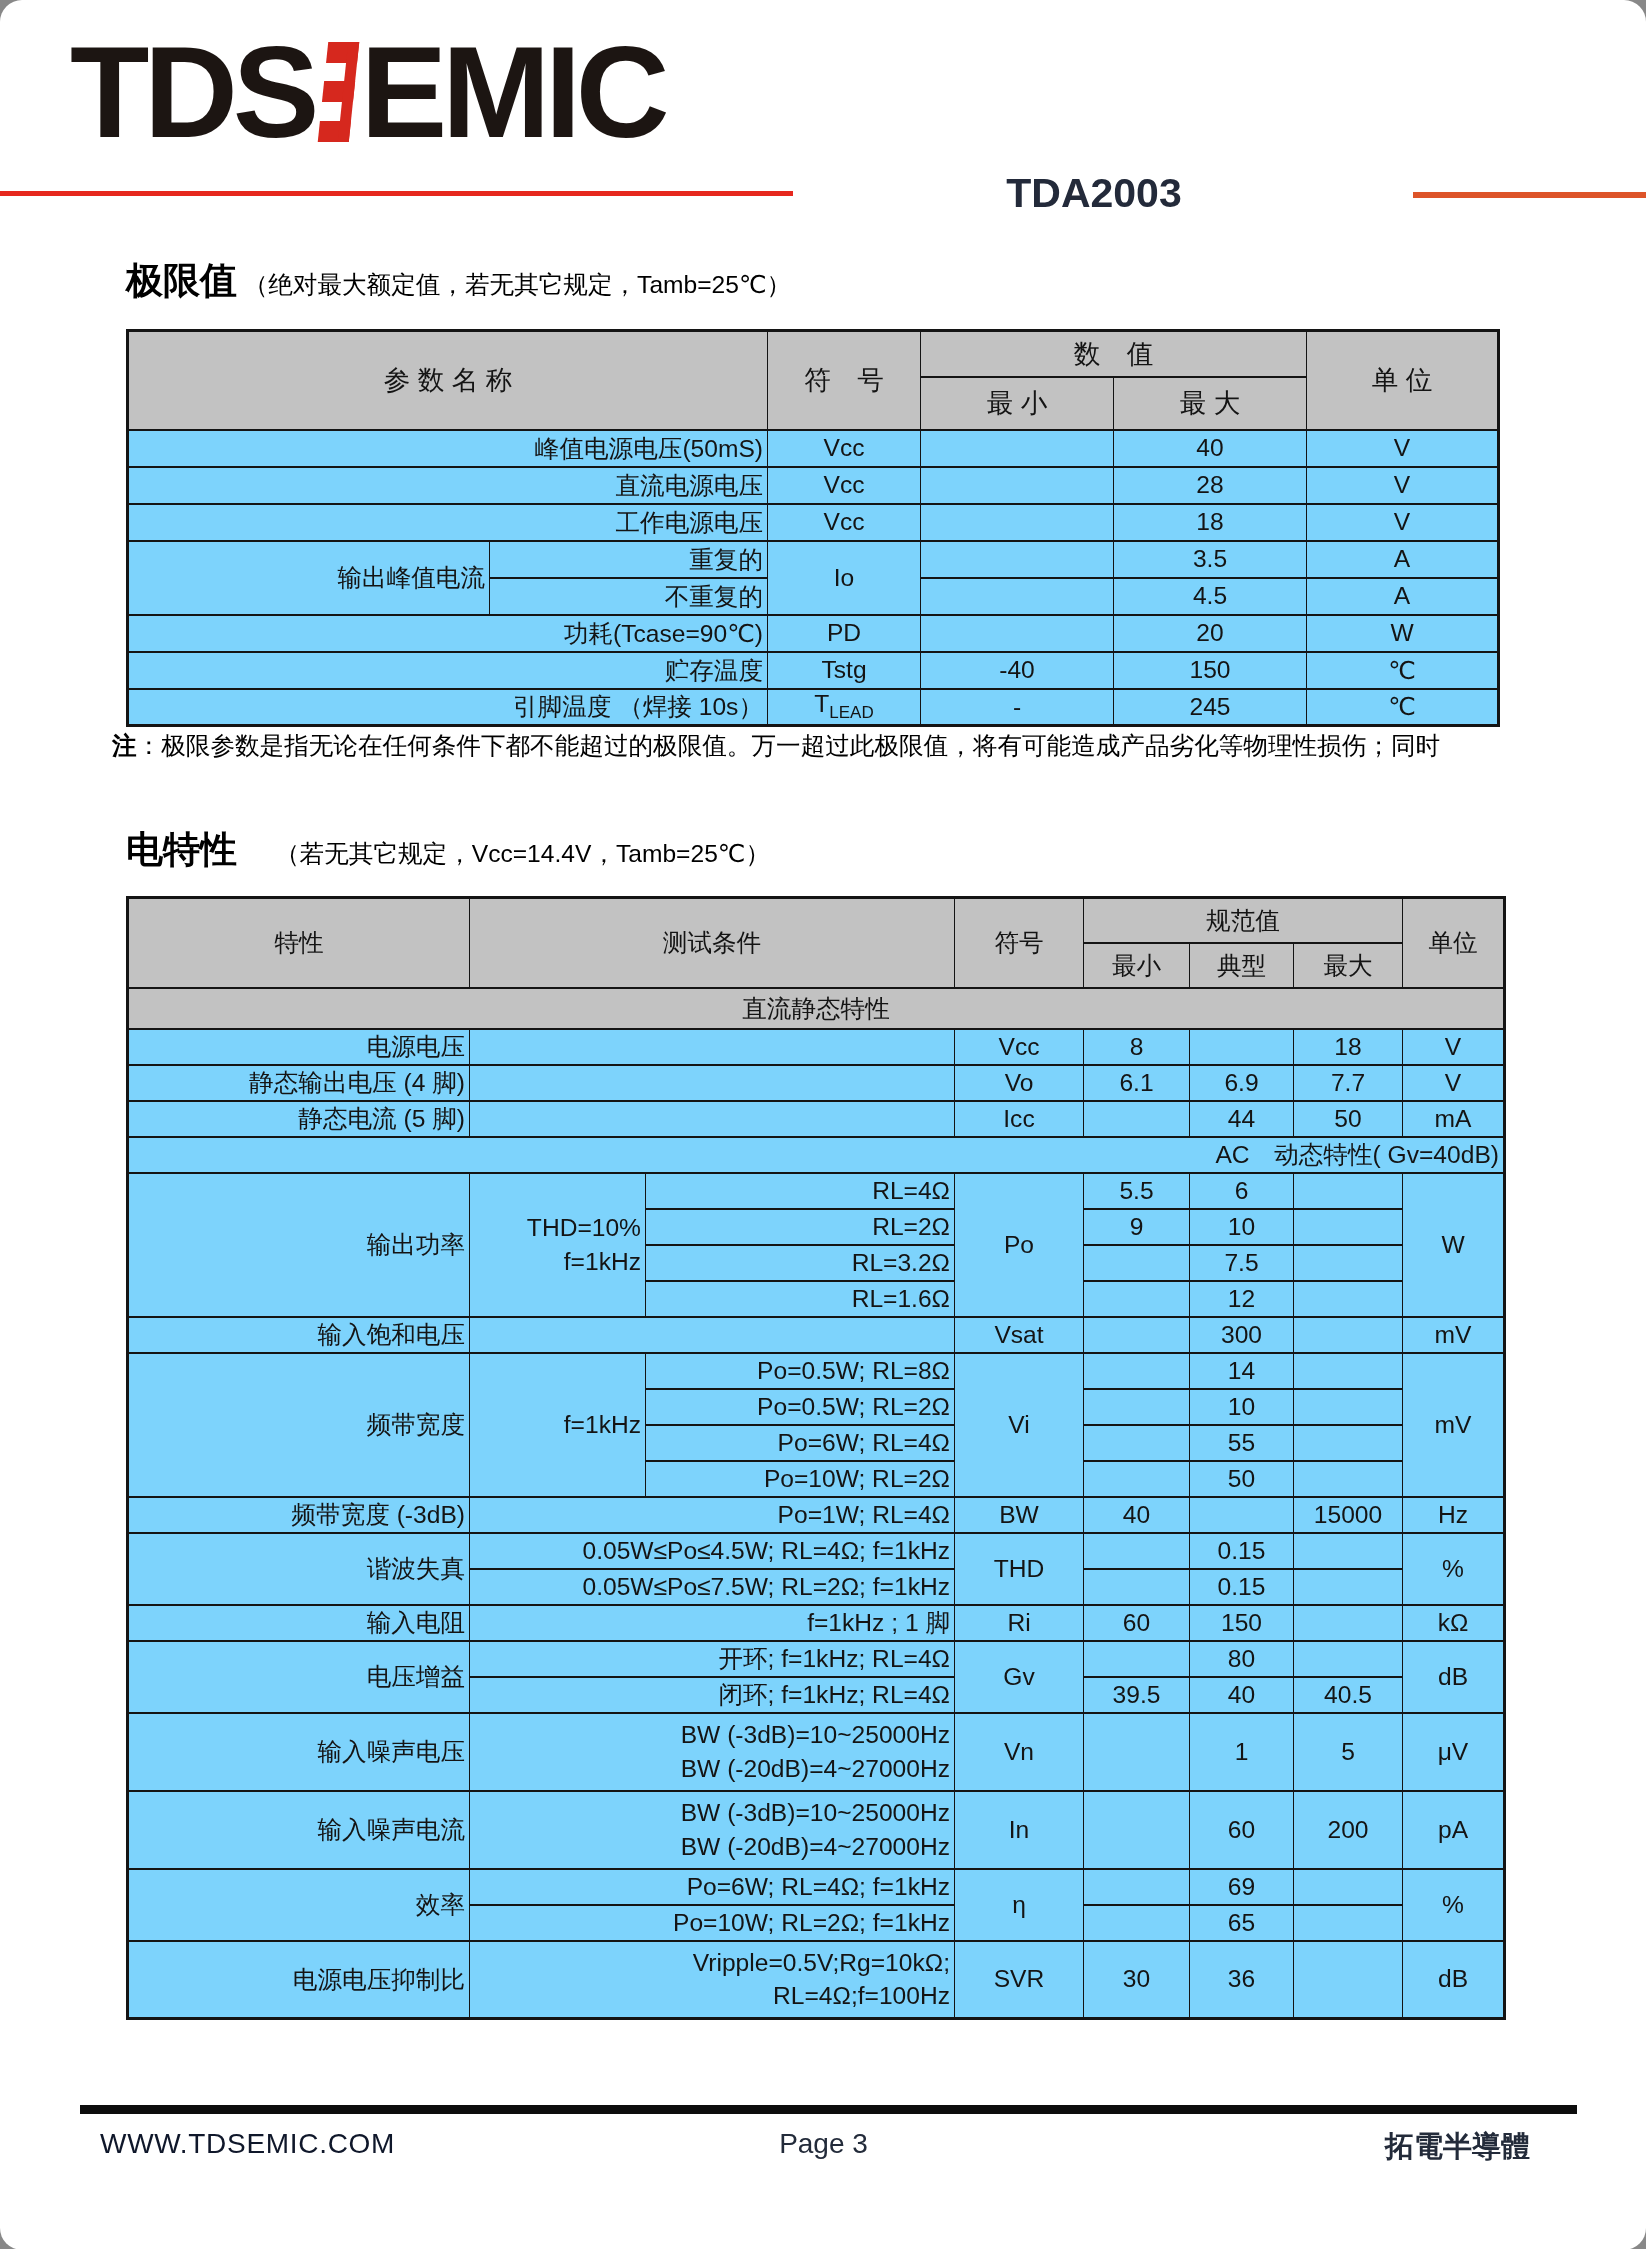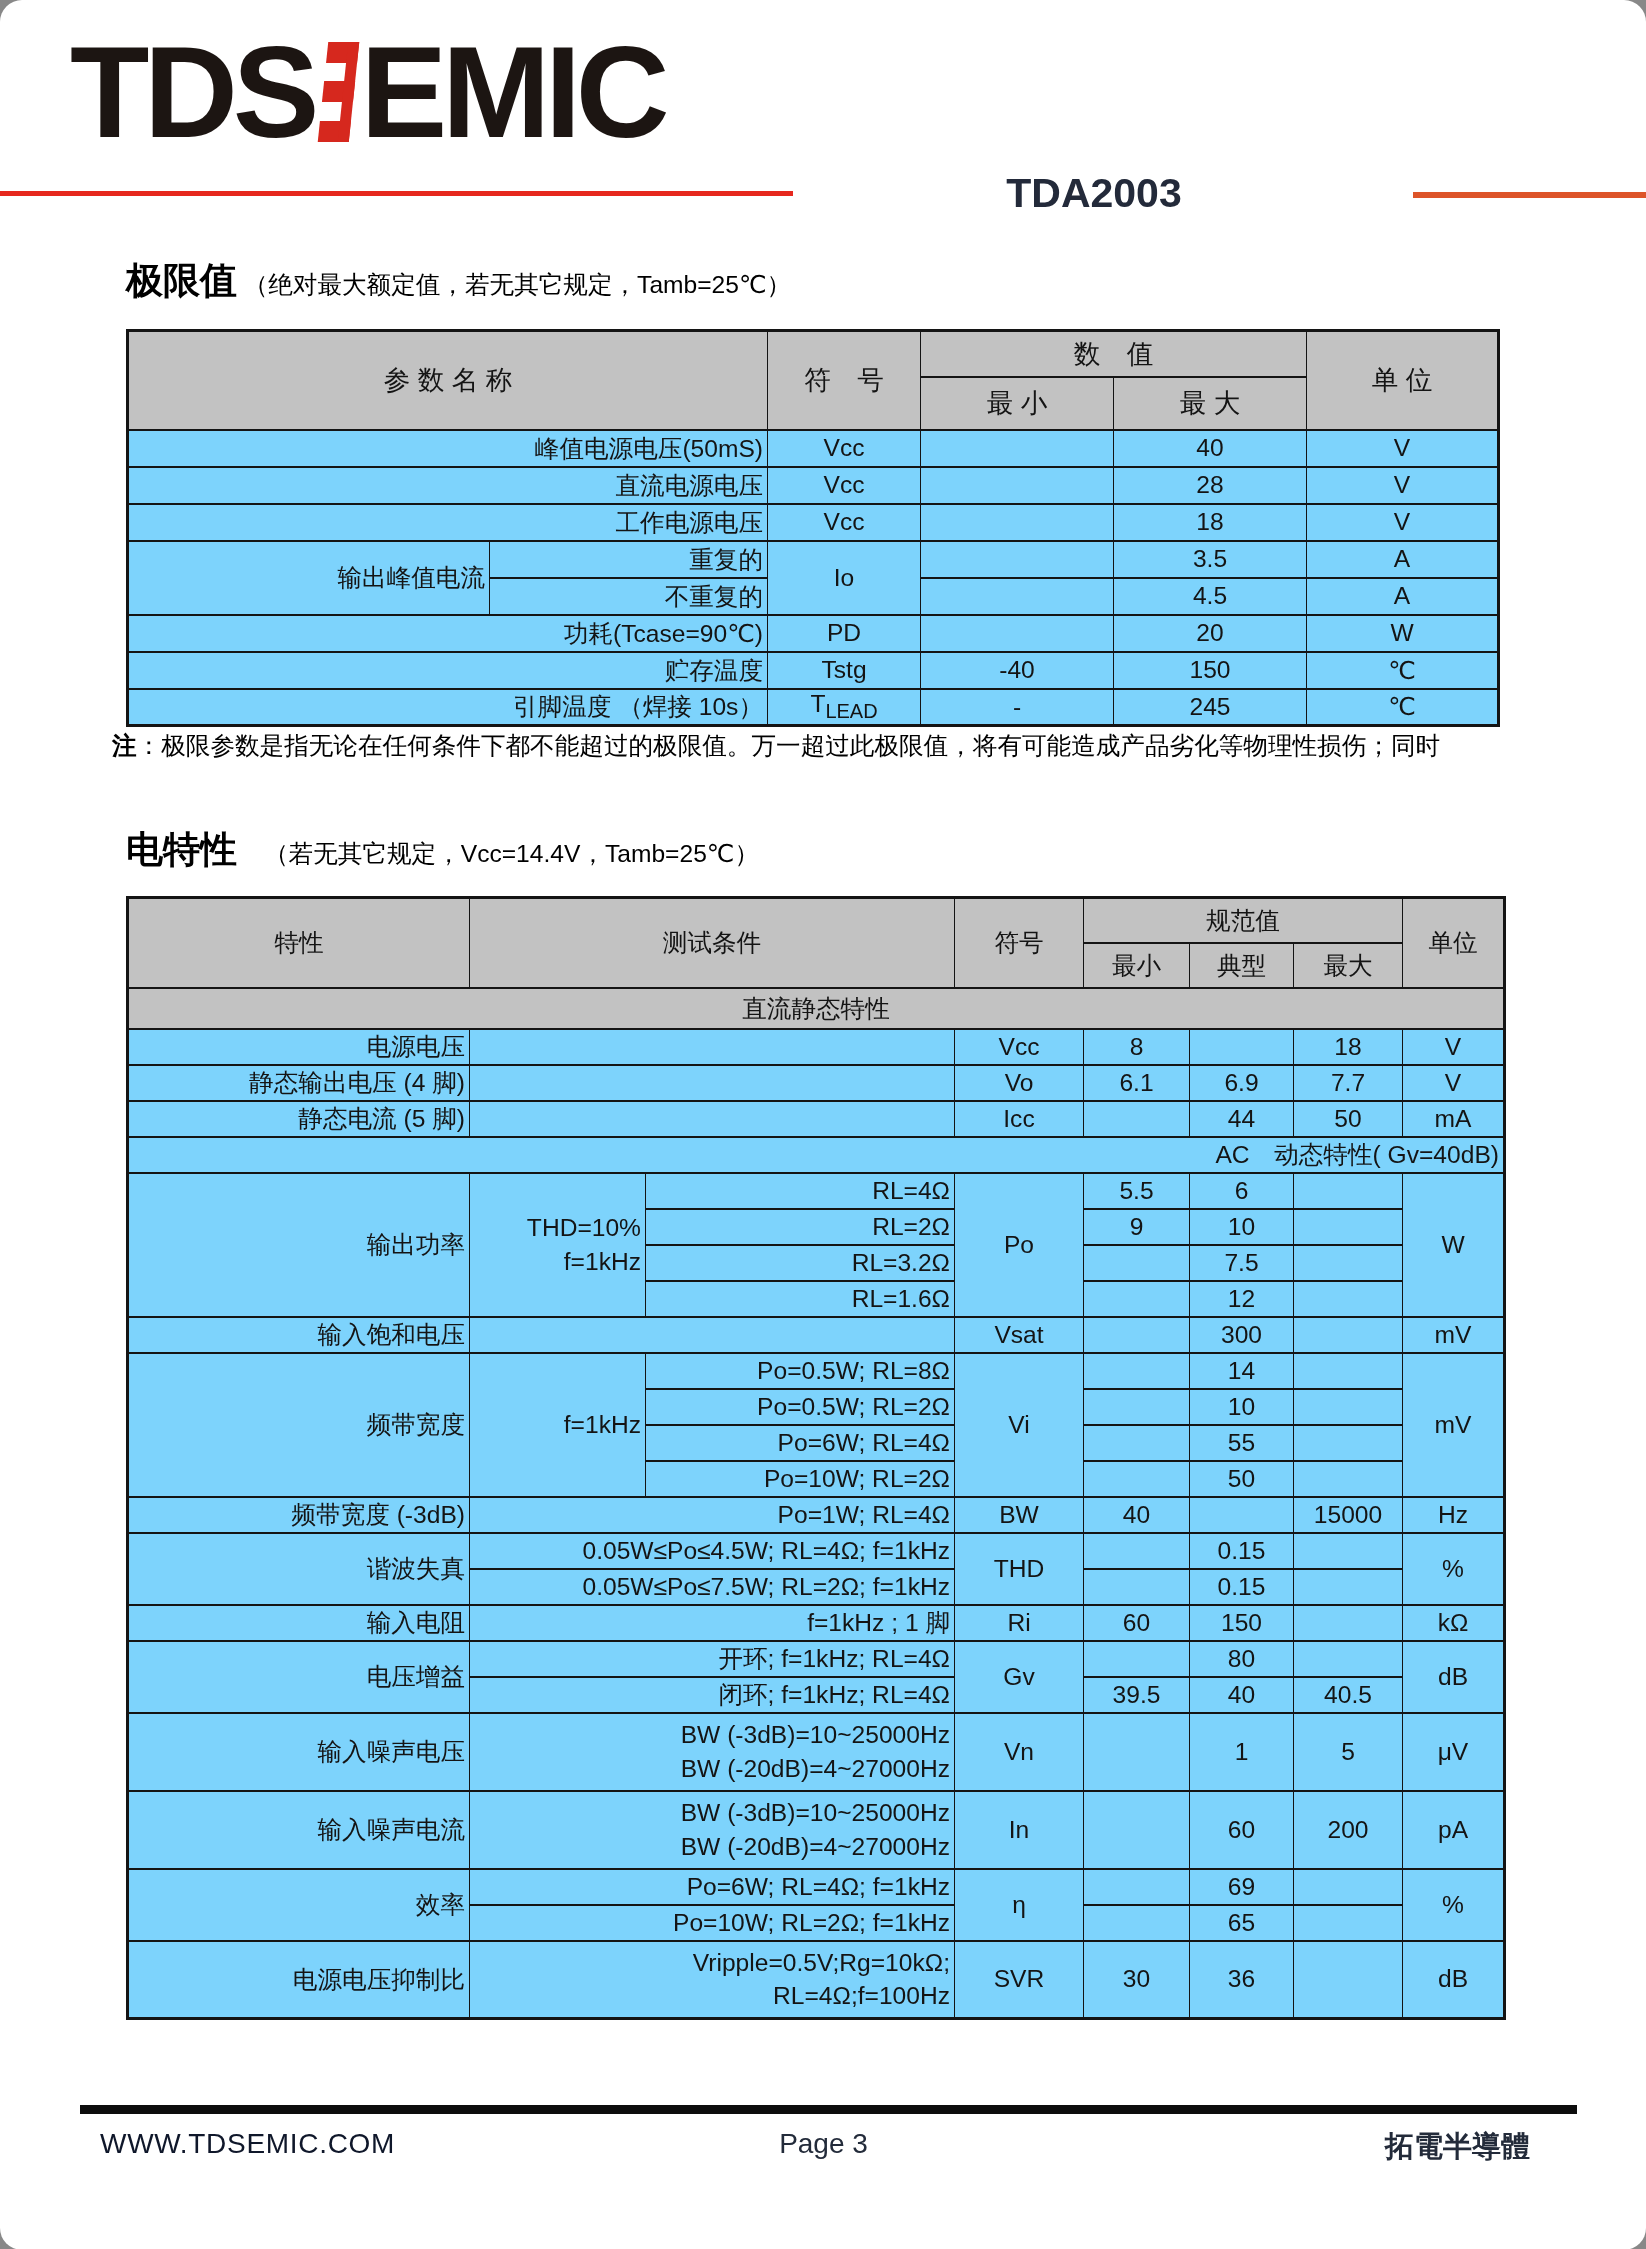--- a/index.html
+++ b/index.html
@@ -21,21 +21,21 @@
   .sec .big{font-size:37px;font-weight:bold;color:#000;}
   .sec .small{font-size:24.6px;color:#000;margin-left:6.6px;}
   .sec1{top:256px;} .sec2{top:825px;}
   
   table{border-collapse:collapse;table-layout:fixed;position:absolute;left:126px;background:#7dd3fc;}
   td{border:1.3px solid #141414;border-top-width:2.7px;border-bottom-width:2.7px;
      font-size:24.6px;text-align:center;vertical-align:middle;padding:0 4px;overflow:hidden;}
   table{border:3.3px solid #141414;}
   .gray{background:#c2c2c2;}
   .left{text-align:right;padding-left:14.6px;}
-  td sub{font-size:20px;}
+  td sub{font-size:17px;}
   .t1{top:329px;width:1370px;}
   .t1 .hr1{height:46px;} .t1 .hr2{height:53px;} .t1 .r{height:37px;}
   .t1 .hcell{font-size:26.6px;}
   .t2{top:896px;width:1377px;}
   .t2 .hr{height:45px;} .t2 .band{height:41px;} .t2 .r{height:36px;} .t2 .r2{height:78px;}
   .blk{display:block;line-height:1.35;}
   
   .note{position:absolute;left:112px;top:729px;width:1454px;font-size:24.6px;line-height:37px;color:#000;}
   .note b{font-weight:bold;}
   
@@ -146,21 +146,21 @@
     </tr>
   </tbody>
     </table>
 
   <div class="note">
     <span class="blk"><b>注</b><span>：极限参数是指无论在任何条件下都不能超过的极限值。万一超过此极限值，将有可能造成产品劣化等物理性损伤；同时</span></span>
   </div>
 
   <div class="sec sec2">
     <span class="big">电特性</span>
-    <span class="small" style="margin-left:27px;">（若无其它规定，Vcc=14.4V，Tamb=25℃）</span>
+    <span class="small" style="margin-left:38px;">（若无其它规定，Vcc=14.4V，Tamb=25℃）</span>
   </div>
 
   <table class="t2">
     <colgroup>
         <col style="width:342px">
         <col style="width:176px">
         <col style="width:309px">
         <col style="width:129px">
               <col style="width:106px">
         <col style="width:104px">

